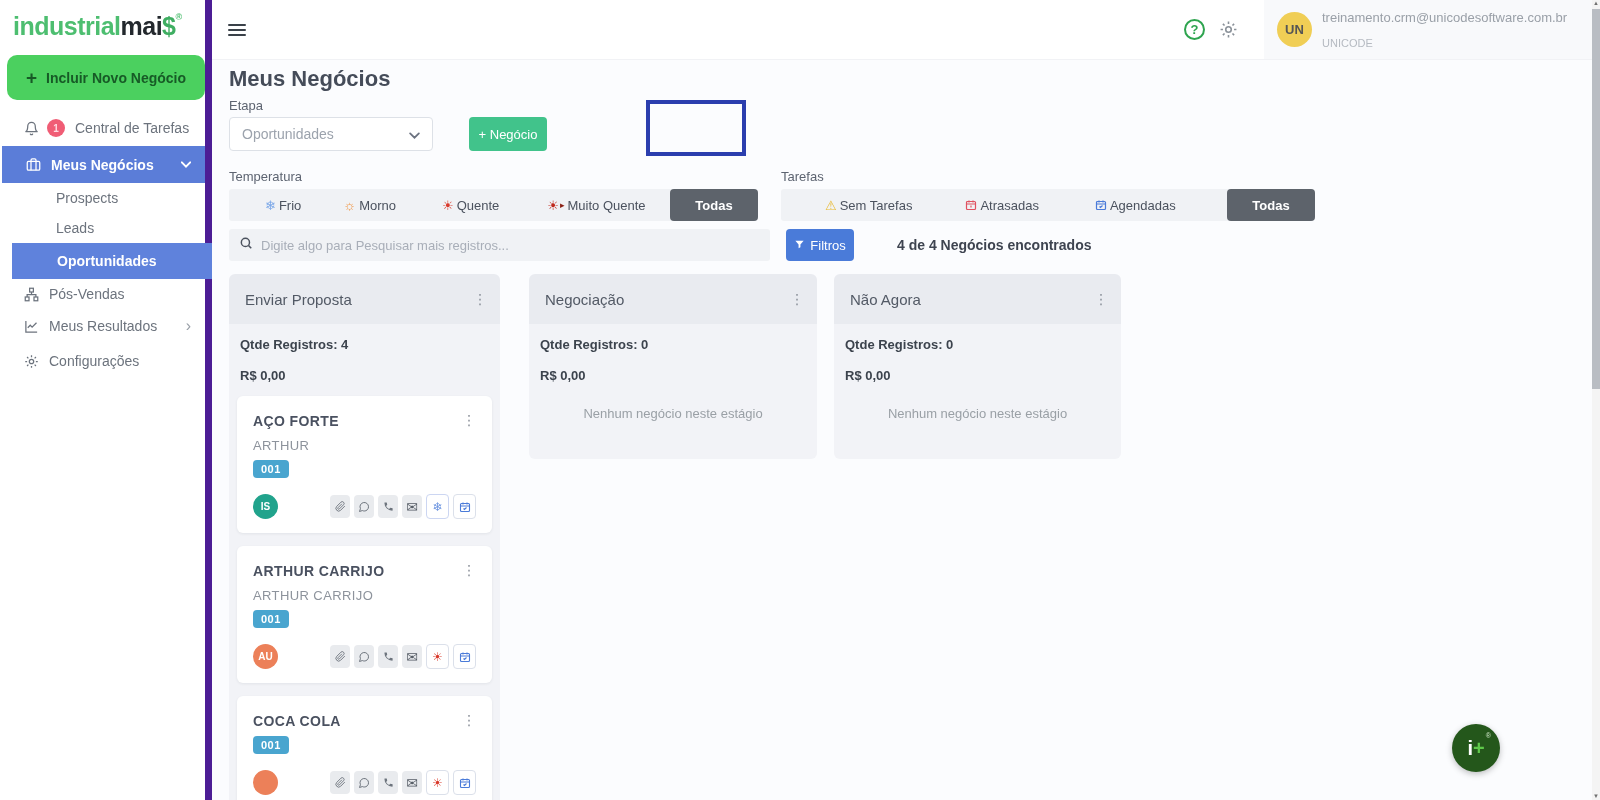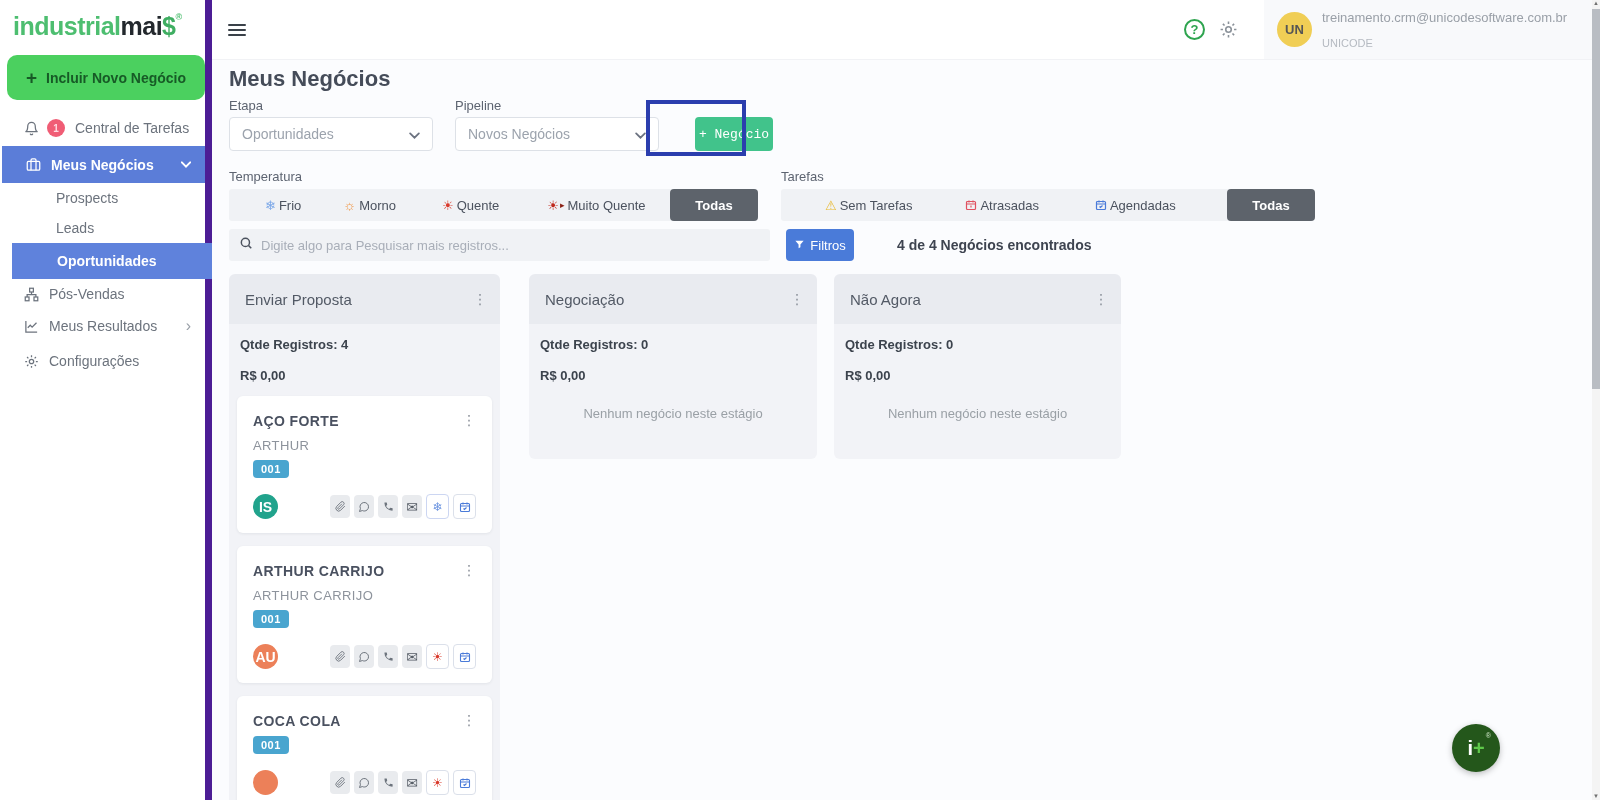--- a/index.html
+++ b/index.html
@@ -55,21 +55,21 @@
   
   .content { position:relative; flex:1; padding:6px 0 0 17px; overflow:hidden; }
   h1.page-title { font-size:22px; font-weight:bold; color:#454c59; margin-bottom:6px; }
   .filter-row1 { display:flex; align-items:flex-end; }
   .field { margin-right:22px; }
   .field label { display:block; font-size:13px; color:#5d6471; margin-bottom:4px; }
   .select { width:204px; height:34px; border:1px solid #dde1e7; border-radius:4px; background:#fff;
     display:flex; align-items:center; justify-content:space-between; padding:0 12px; color:#9ca3ad; font-size:14px; cursor:pointer; }
   .negocio-wrap { margin-left:14px; display:flex; }
   .btn-negocio { width:78px; height:34px; background:#41c38b; color:#fff; border:none; border-radius:4px;
-    font-size:13px; font-family:Liberation Mono, monospace; cursor:pointer; }
+    font-size:13px; font-family:Liberation Sans, sans-serif; cursor:pointer; }
 
   .filter-row2 { display:flex; gap:23px; margin-top:2px; }
   .fgroup label { display:block; font-size:13px; color:#5d6471; margin:16px 0 5px; }
   .bar { height:32px; background:#f0f2f5; border-radius:3px; display:flex; align-items:center; }
   .temp-bar { width:529px; } .task-bar { width:534px; }
   .opt { display:flex; align-items:center; gap:3px; font-size:13px; color:#4b525e; cursor:pointer; white-space:nowrap; }
   .temp-bar .opt:nth-child(1){ margin-left:36px; } .temp-bar .opt:nth-child(2){ margin-left:42px; }
   .temp-bar .opt:nth-child(3){ margin-left:46px; } .temp-bar .opt:nth-child(4){ margin-left:48px; }
   .task-bar .opt:nth-child(1){ margin-left:44px; } .task-bar .opt:nth-child(2){ margin-left:53px; }
   .task-bar .opt:nth-child(3){ margin-left:56px; }
@@ -102,21 +102,21 @@
   .qtde { margin-bottom:16px; }
   .empty { text-align:center; color:#9aa0a6; font-size:13px; padding:23px 0 28px; }
 
   .card { background:#fff; border-radius:6px; box-shadow:0 1px 3px rgba(40,50,70,0.08); padding:17px 16px 14px; margin-top:13px; cursor:pointer; }
   .card-head { display:flex; justify-content:space-between; align-items:flex-start; }
   .card-title { font-size:14px; font-weight:bold; color:#4a5160; letter-spacing:0.4px; }
   .card-sub { margin-top:9px; font-size:13px; color:#8d939c; letter-spacing:0.4px; }
   .badge001 { display:inline-block; margin-top:7px; background:#49a5cf; color:#fff; font-size:11px; font-weight:bold;
     padding:3px 8px; border-radius:4px; letter-spacing:0.5px; }
   .card-foot { display:flex; align-items:center; justify-content:space-between; margin-top:16px; }
-  .avatar { width:25px; height:25px; border-radius:50%; color:#fff; font-size:14px; font-weight:bold;
+  .avatar { width:25px; height:25px; border-radius:50%; color:#fff; font-size:10px; font-weight:bold;
     display:flex; align-items:center; justify-content:center; }
   .av-teal { background:#21a38c; } .av-orange { background:#ec8059; }
   .chips { display:flex; gap:4px; align-items:center; }
   .chip { width:20px; height:23px; background:#e9ebee; border-radius:4px; color:#6d747d;
     display:flex; align-items:center; justify-content:center; cursor:pointer; }
   .chip.outline { width:23px; height:25px; background:#fff; border:1px solid #dbe0ea; }
   .chip.temp-cold { color:#6a93e0; border-color:#ccd6f2; font-size:12px; }
   .chip.temp-hot { color:#d93a2b; border-color:#dbe0ea; font-size:12px; }
   .chip.cal { color:#4a7bd9; }
   .chip .env { font-size:14px; color:#565d66; }
@@ -255,29 +255,20 @@
       <div class="filter-row1">
         <div class="field">
           <label>Etapa</label>
           <div class="select">
             <span>Oportunidades</span>
             <span><svg viewBox="0 0 12 8" width="11" height="7" fill="none" stroke="#6b7280" stroke-width="2" stroke-linecap="round">
                   <path d="M1 1.5l5 5 5-5"></path>
                 </svg></span>
           </div>
         </div>
-        <div class="field">
-          <label>Pipeline</label>
-          <div class="select">
-            <span>Novos Negócios</span>
-            <span><svg viewBox="0 0 12 8" width="11" height="7" fill="none" stroke="#6b7280" stroke-width="2" stroke-linecap="round">
-                  <path d="M1 1.5l5 5 5-5"></path>
-                </svg></span>
-          </div>
-        </div>
         <div class="negocio-wrap">
           <button class="btn-negocio">+ Negócio</button>
         </div>
       </div>
 
       <div class="filter-row2">
         <div class="fgroup">
           <label>Temperatura</label>
           <div class="bar temp-bar">
             <span class="opt">

